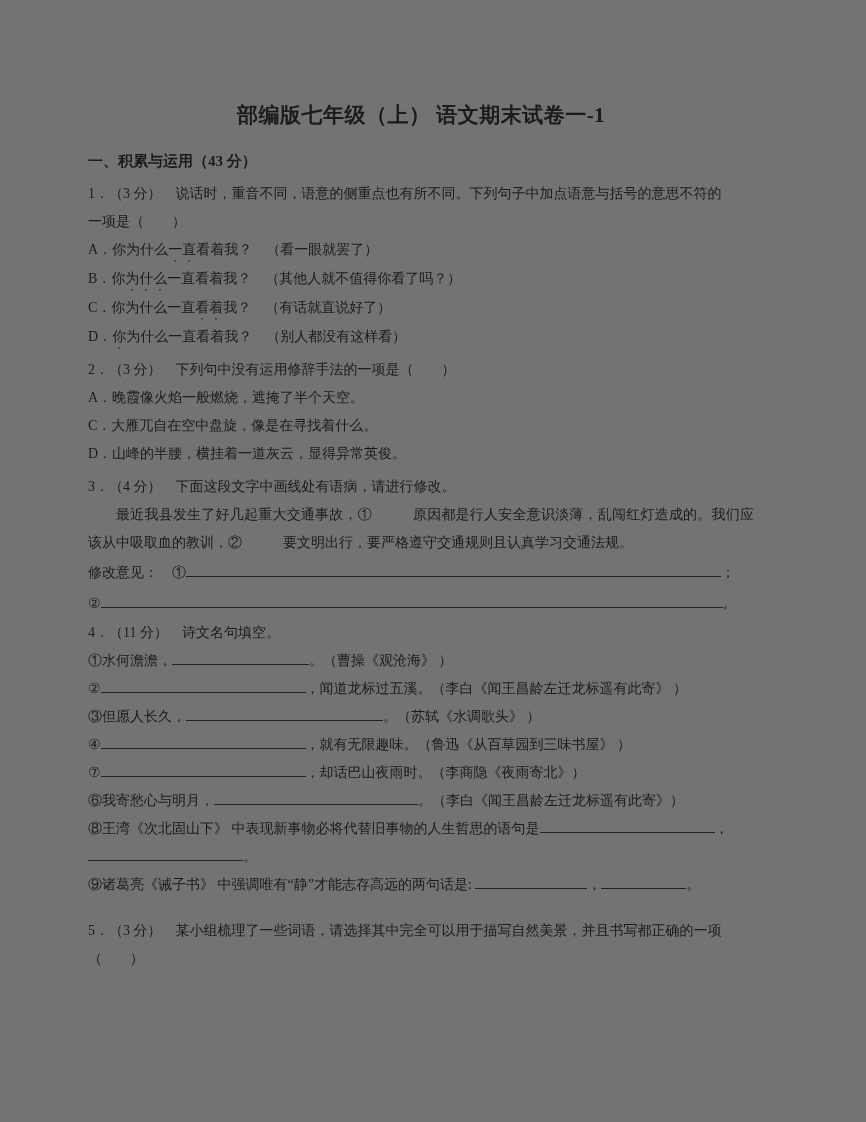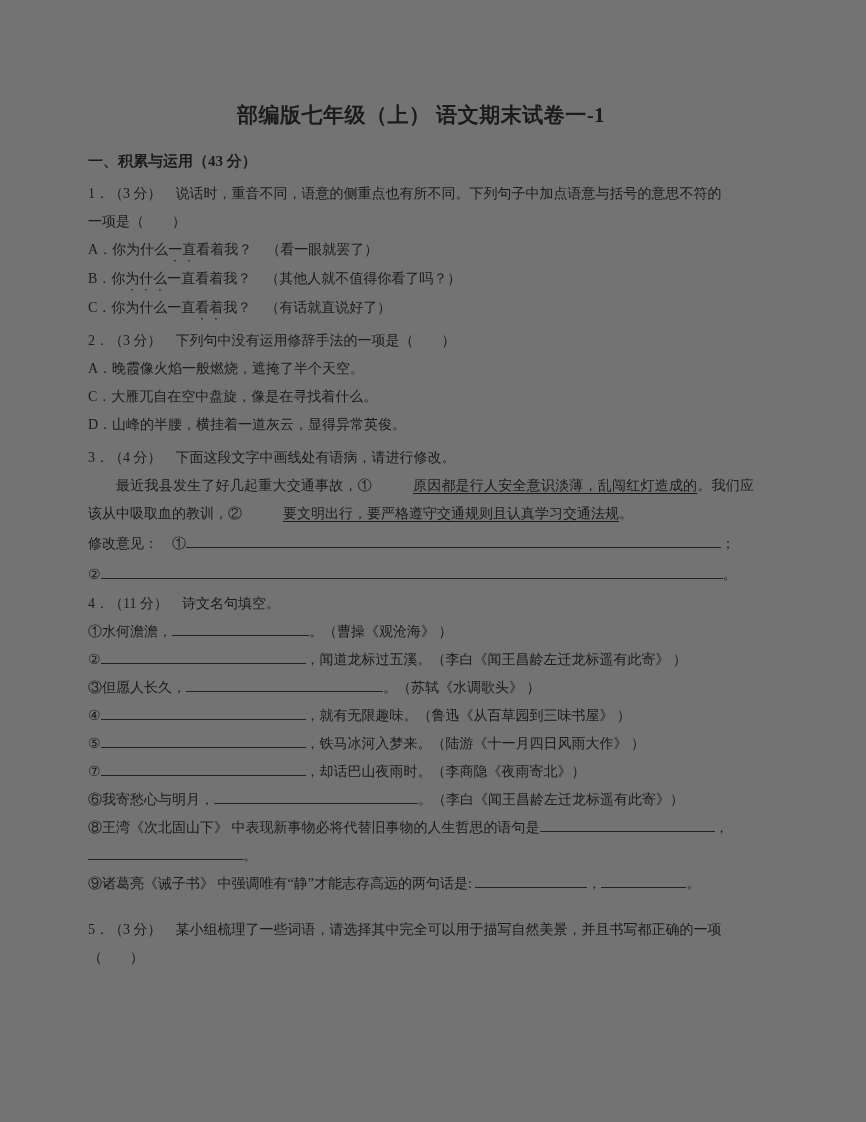--- a/index.html
+++ b/index.html
@@ -13,21 +13,21 @@
   .title {
     font-size: 21px; font-weight: bold; text-align: center;
     line-height: 30px; margin: 0 0 17px 0; letter-spacing: .5px;
   }
   .section { font-size: 15px; font-weight: bold; line-height: 28px; margin: 0 0 5px 0; }
   .line { font-size: 14px; line-height: 28px; margin: 0; }
   .rev { line-height: 31px; }
   .mt2 { margin-top: 18px; } .mt4 { margin-top: 4px; }
   .mt5 { margin-top: 5px; } .mt8 { }
   .para { text-indent: 2em; text-align: justify; }
-  .u { text-decoration: underline; text-underline-offset: 3px; text-decoration-thickness: 1px; padding-left: 41px; }
+  .u { text-underline-offset: 3px; text-decoration-thickness: 1px; padding-left: 41px; }
   .em-dots {
     -webkit-text-emphasis: filled dot #1b1b1b;
     -webkit-text-emphasis-position: under left;
     text-emphasis: filled dot #1b1b1b;
     text-emphasis-position: under left;
   }
   .blank {
     display: inline-block; height: 15px;
     border-bottom: 1px solid #222; vertical-align: baseline;
   }
@@ -39,37 +39,37 @@
 
   <div class="title">部编版七年级（上） 语文期末试卷一-1</div>
 
   <div class="section">一、积累与运用（43 分）</div>
 
   <p class="line">1．（3 分）　说话时，重音不同，语意的侧重点也有所不同。下列句子中加点语意与括号的意思不符的</p>
   <p class="line">一项是（　　）</p>
   <p class="line"><span class="">A．你为什么</span><span class="em-dots">一直</span><span class="">看着我？　（看一眼就罢了）</span></p>
   <p class="line"><span class="">B．你</span><span class="em-dots">为什么</span><span class="">一直看着我？　（其他人就不值得你看了吗？）</span></p>
   <p class="line"><span class="">C．你为什么一直</span><span class="em-dots">看着</span><span class="">我？　（有话就直说好了）</span></p>
+  <p class="line"><span class="">D．</span><span class="em-dots">你</span><span class="">为什么一直看着我？　（别人都没有这样看）</span></p>
 
   <p class="line mt4">2．（3 分）　下列句中没有运用修辞手法的一项是（　　）</p>
   <p class="line">A．晚霞像火焰一般燃烧，遮掩了半个天空。</p>
   <p class="line">C．大雁兀自在空中盘旋，像是在寻找着什么。</p>
   <p class="line">D．山峰的半腰，横挂着一道灰云，显得异常英俊。</p>
 
   <p class="line mt5">3．（4 分）　下面这段文字中画线处有语病，请进行修改。</p>
   <p class="line para"><span class="">最近我县发生了好几起重大交通事故，①</span><span class="u">原因都是行人安全意识淡薄，乱闯红灯造成的</span><span class="">。我们应该从中吸取血的教训，②</span><span class="u">要文明出行，要严格遵守交通规则且认真学习交通法规</span><span class="">。</span></p>
   <p class="line rev mt8"><span class="">修改意见：　①</span><span class="blank" style="width: 535px;"></span><span class="">；</span></p>
   <p class="line rev"><span class="">②</span><span class="blank" style="width: 622px;"></span><span class="">。</span></p>
 
   <p class="line">4．（11 分）　诗文名句填空。</p>
   <p class="line"><span class="">①水何澹澹，</span><span class="blank" style="width: 137px;"></span><span class="">。（曹操《观沧海》 ）</span></p>
   <p class="line"><span class="">②</span><span class="blank" style="width: 205px;"></span><span class="">，闻道龙标过五溪。（李白《闻王昌龄左迁龙标遥有此寄》 ）</span></p>
   <p class="line"><span class="">③但愿人长久，</span><span class="blank" style="width: 197px;"></span><span class="">。（苏轼《水调歌头》 ）</span></p>
   <p class="line"><span class="">④</span><span class="blank" style="width: 205px;"></span><span class="">，就有无限趣味。（鲁迅《从百草园到三味书屋》 ）</span></p>
-  <p class="line"><span class="">⑤</span><span class="blank" style="width: 205px;"></span><span class="">，铁马冰河入梦来。（陆游《十一月四日风雨大作》 ）</span></p>
   <p class="line"><span class="">⑦</span><span class="blank" style="width: 205px;"></span><span class="">，却话巴山夜雨时。（李商隐《夜雨寄北》）</span></p>
   <p class="line"><span class="">⑥我寄愁心与明月，</span><span class="blank" style="width: 204px;"></span><span class="">。（李白《闻王昌龄左迁龙标遥有此寄》）</span></p>
   <p class="line"><span class="">⑧王湾《次北固山下》 中表现新事物必将代替旧事物的人生哲思的语句是</span><span class="blank" style="width: 175px;"></span><span class="">，</span></p>
   <p class="line"><span class="blank" style="width: 155px;"></span><span class="">。</span></p>
   <p class="line"><span class="">⑨诸葛亮《诫子书》 中强调唯有“静”才能志存高远的两句话是: </span><span class="blank" style="width: 112px;"></span><span class="">，</span><span class="blank" style="width: 85px;"></span><span class="">。</span></p>
 
   <p class="line mt2">5．（3 分）　某小组梳理了一些词语，请选择其中完全可以用于描写自然美景，并且书写都正确的一项</p>
   <p class="line">（　　）</p>
 
 </div>

